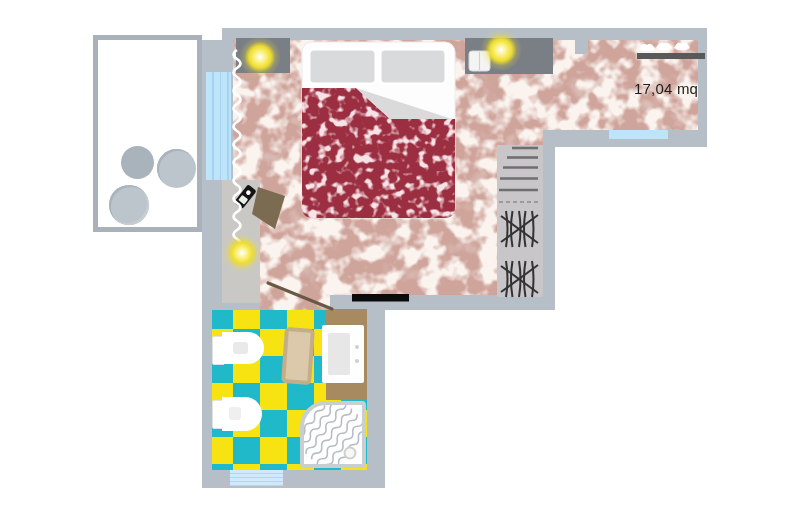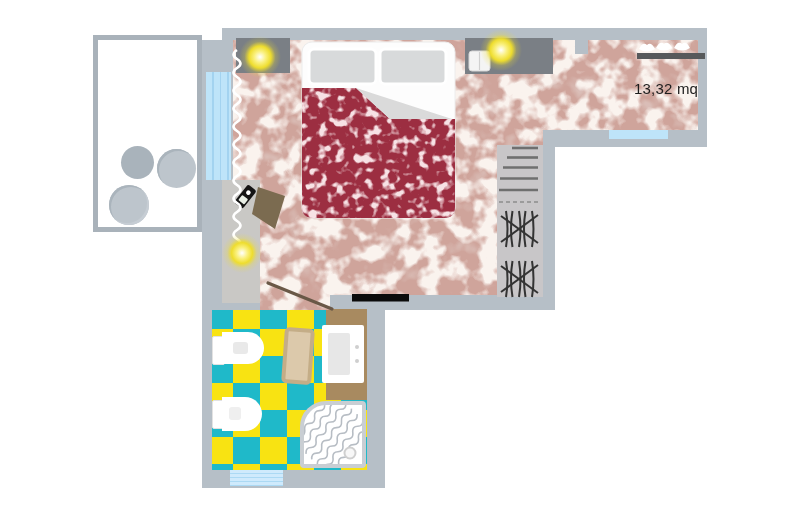--- a/index.html
+++ b/index.html
@@ -179,14 +179,14 @@
     </g>
 
     <line x1="268" y1="283" x2="332" y2="309" stroke="#6a5847" stroke-width="3.2" stroke-linecap="round"></line>
     <rect x="352" y="294" width="57" height="7.5" fill="#0b0b0b"></rect>
 
     <circle cx="260" cy="57" r="21" fill="url(#lampG)"></circle>
     <circle cx="501" cy="50" r="21" fill="url(#lampG)"></circle>
     <circle cx="242" cy="253" r="20" fill="url(#lampG)"></circle>
   </svg>
 
-  <div class="area-label">13,32 mq</div>
+  <div class="area-label">17,04 mq</div>
 </div>
 
 </body></html>

